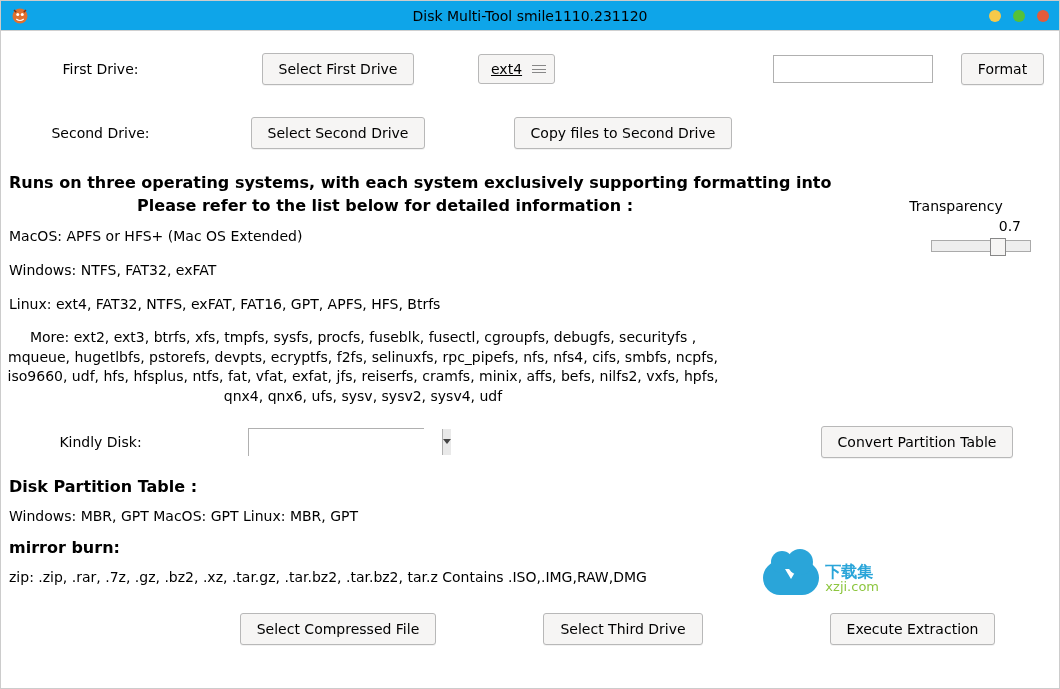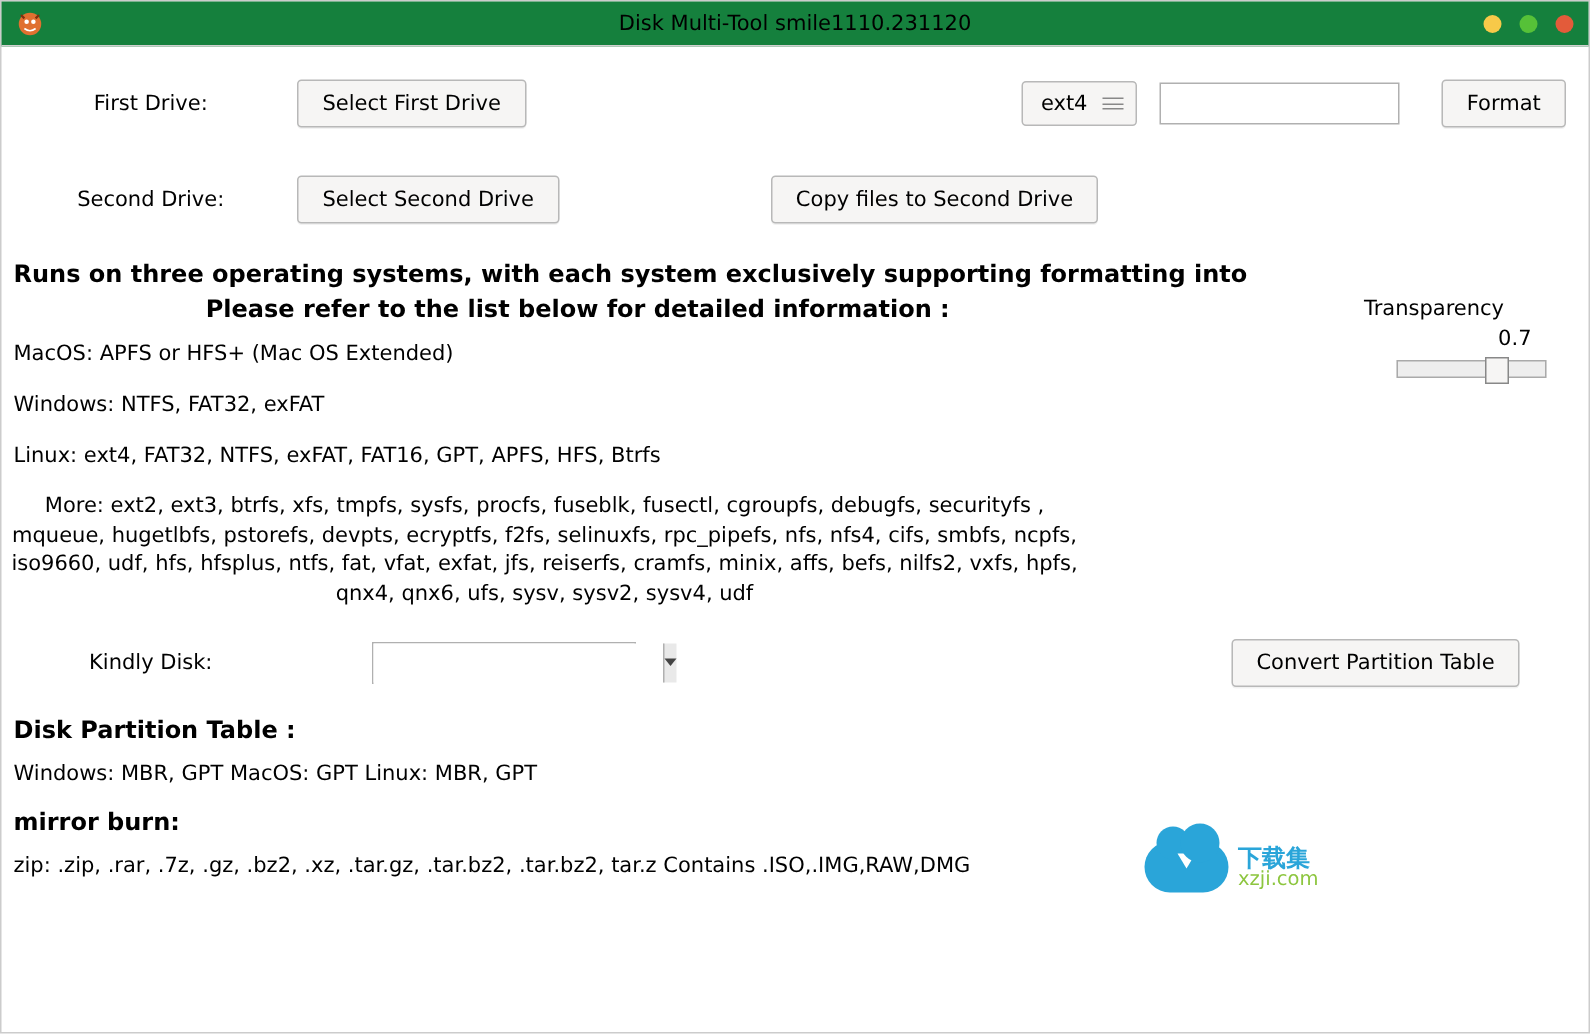--- a/index.html
+++ b/index.html
@@ -11,21 +11,21 @@
   }
   .window {
     width: 1060px;
     height: 689px;
     background: #fff;
     position: relative;
     border: 1px solid #ccc;
   }
   .titlebar {
     height: 30px;
-    background: #15803d;
+    background: #0ea5e9;
     border-bottom: 1px solid #d0d0d0;
     display: flex;
     align-items: center;
     padding: 0 10px;
     position: relative;
   }
   .titlebar-icon {
     width: 18px;
     height: 18px;
     margin-right: 8px;
@@ -63,20 +63,21 @@
     min-height: 64px;
   }
   .lbl {
     width: 195px;
     text-align: center;
     font-size: 14px;
   }
   .btnwrap {
     width: 280px;
     display: flex;
+    justify-content: center;
   }
   .btnwrap2 {
     width: 290px;
     display: flex;
     justify-content: center;
   }
   button, .btn {
     background: #f6f5f4;
     border: 1px solid #b8b8b8;
     border-radius: 3px;
@@ -296,21 +297,21 @@
     </div>
   </div>
 
   <div class="content">
 
     <div class="row">
       <div class="lbl">First Drive:</div>
       <div class="btnwrap">
         <button>Select First Drive</button>
       </div>
-      <div style="width:280px; display:flex; justify-content:flex-end;">
+      <div style="width:280px; display:flex; justify-content:flex-start;text-decoration:underline;">
         <div class="optionmenu">
           <span>ext4</span>
           <span class="om-knob"></span>
         </div>
       </div>
       <div style="width:190px; display:flex; justify-content:center;">
         <input type="text" class="textinput" style="width: 160px;" value="">
       </div>
       <div style="flex:1; display:flex; justify-content:center;">
         <button>Format</button>
@@ -375,15 +376,27 @@
     <div class="logo">
       <div class="cloud">
         <div class="arrow"></div>
       </div>
       <div class="txt">
         <div>下载集</div>
         <div class="t2">xzji.com</div>
       </div>
     </div>
 
+    <div class="bottom-row">
+      <div style="width:195px;"></div>
+      <div class="btnwrap">
+        <button>Select Compressed File</button>
+      </div>
+      <div class="btnwrap2">
+        <button>Select Third Drive</button>
+      </div>
+      <div style="flex:1; display:flex; justify-content:center;">
+        <button>Execute Extraction</button>
+      </div>
+    </div>
 
   </div>
 </div>
 
 </body></html>

